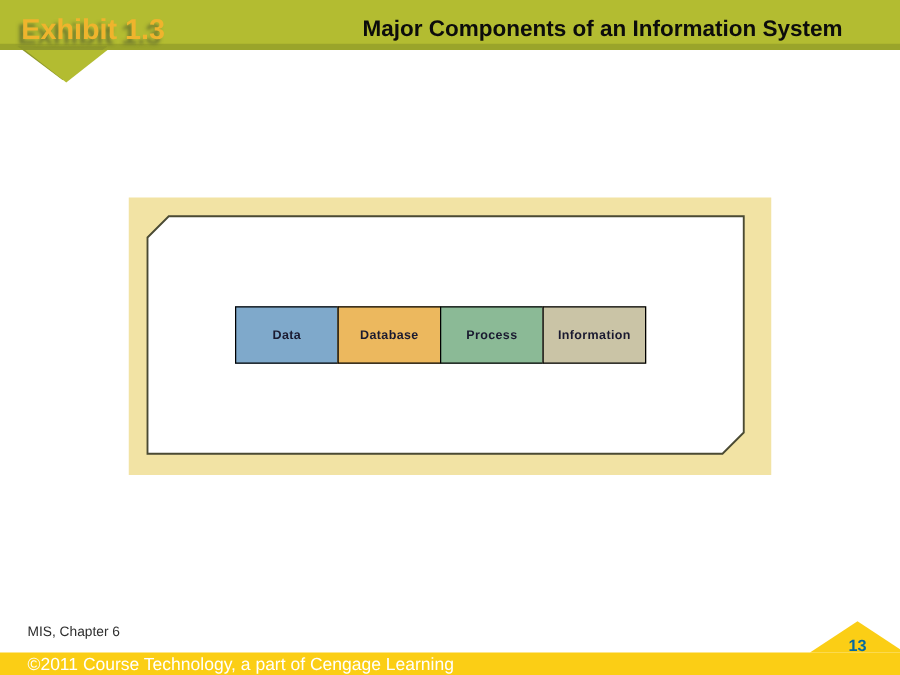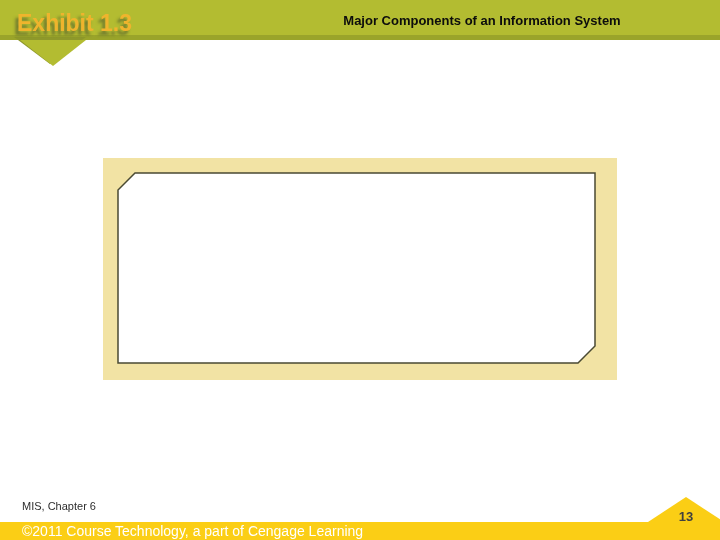--- a/index.html
+++ b/index.html
@@ -33,21 +33,21 @@
     font-weight: bold;
     color: var(--accent_gold);
     text-shadow: -3px 4px 3px rgba(100, 110, 45, 0.85);
     white-space: nowrap;
   }
   .slide-title {
     position: absolute;
     left: 252px; top: 13px;
     width: 460px;
     text-align: center;
-    font-size: 13px;
+    font-size: 18px;
     font-weight: bold;
     color: #0c0c0c;
     white-space: nowrap;
   }
   .arrow-shadow {
     position: absolute;
     left: 14px; top: 37px;
     width: 0; height: 0;
     border-left: 36px solid transparent;
     border-right: 36px solid transparent;
@@ -122,39 +122,45 @@
     border-right: 38px solid transparent;
     border-bottom: 25px solid var(--bar_yellow);
   }
   .page-number {
     position: absolute;
     left: 668px; top: 509px;
     width: 36px;
     text-align: center;
     font-size: 13px;
     font-weight: bold;
-    color: #404040;
+    color: #0369a1;
   }
 </style>
 </head>
 <body>
 
 <div class="slide">
 
   <div class="header-bar"></div>
   <div class="header-strip"></div>
   <div class="arrow-shadow"></div>
   <div class="arrow-main"></div>
   <div class="exhibit-label">Exhibit 1.3</div>
   <div class="slide-title">Major Components of an Information System</div>
 
   <div class="exhibit-panel">
     <svg class="diagram-frame" width="514" height="222" viewBox="0 0 514 222">
       <polygon points="32,15 492,15 492,188 475,205 15,205 15,32" fill="#ffffff" stroke="var(--frame_border)" stroke-width="1.5"></polygon>
     </svg>
+    <div class="component-row" id="boxes">
+        <div class="comp-box" style="background: rgb(127, 169, 203);">Data</div>
+        <div class="comp-box" style="background: rgb(236, 184, 94);">Database</div>
+        <div class="comp-box" style="background: rgb(139, 186, 150);">Process</div>
+        <div class="comp-box" style="background: rgb(202, 196, 166);">Information</div>
+      </div>
   </div>
 
   <div class="chapter-label">MIS, Chapter 6</div>
   <div class="bottom-bar">
     <span class="copyright-text">©2011 Course Technology, a part of Cengage Learning</span>
   </div>
   <div class="page-peak"></div>
   <div class="page-number">13</div>
 
 </div>

